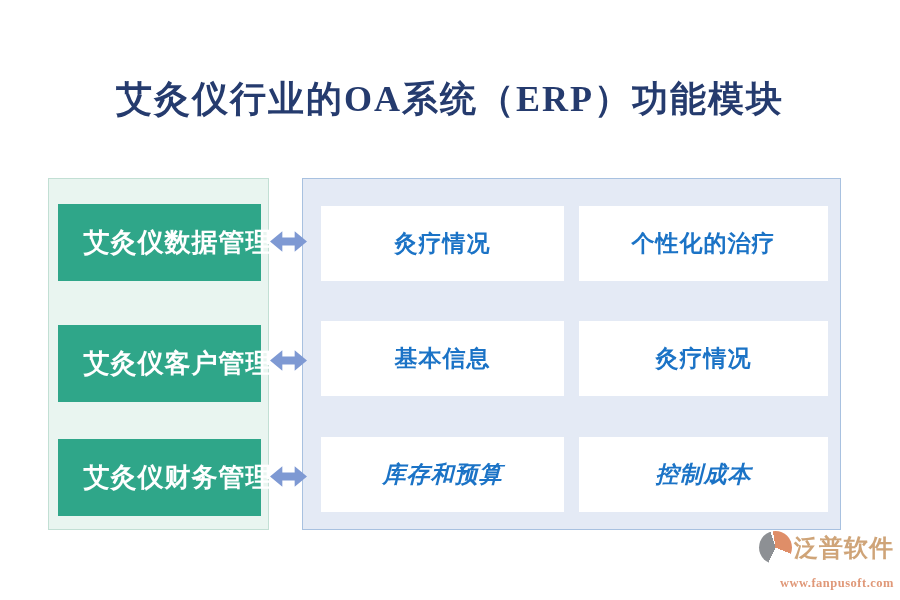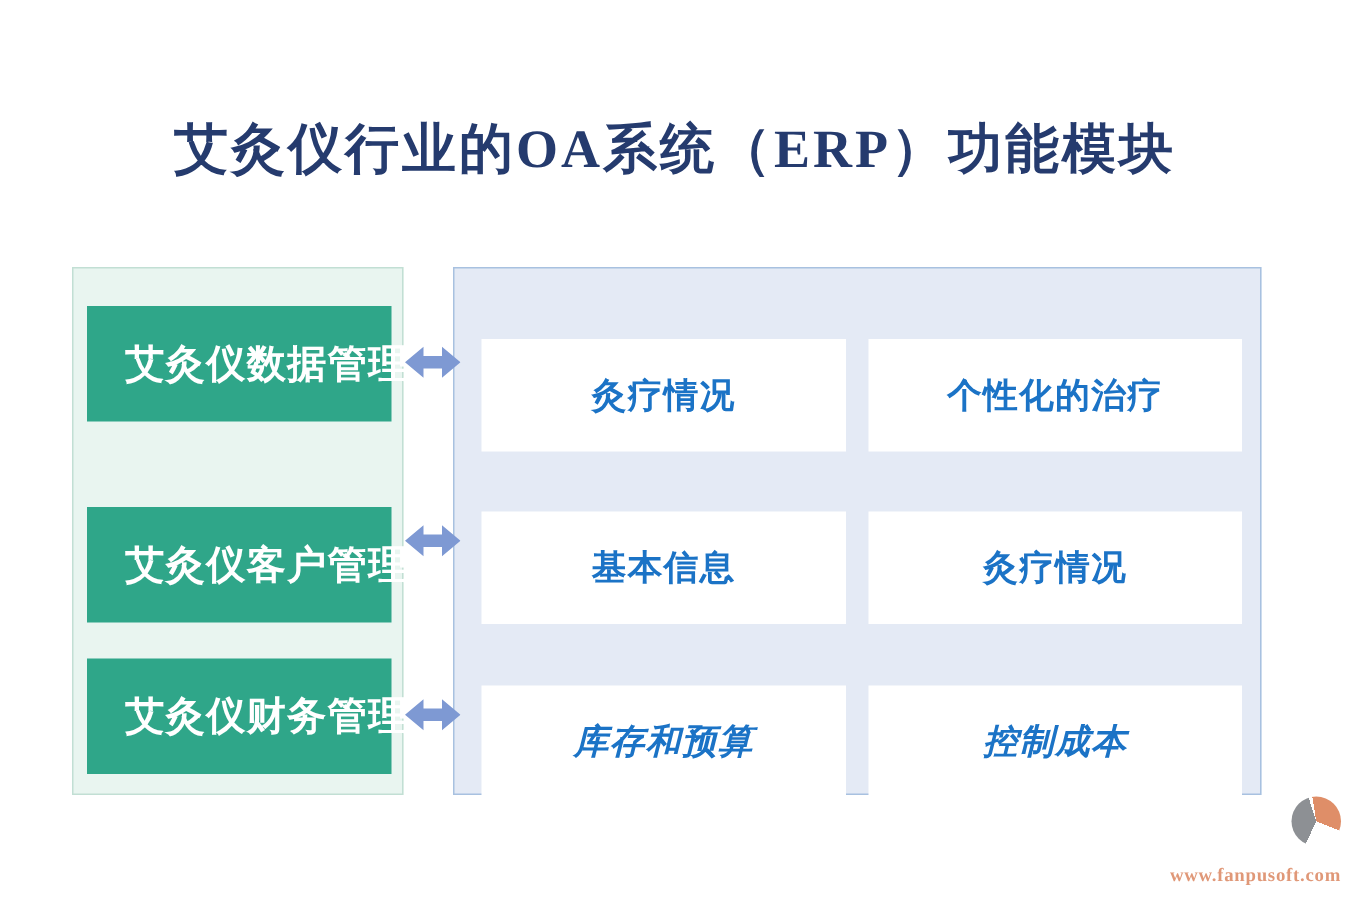--- a/index.html
+++ b/index.html
@@ -50,21 +50,21 @@
     font-size: 26px;
     font-weight: bold;
     letter-spacing: 1px;
     display: flex;
     align-items: center;
     justify-content: center;
     white-space: nowrap;
     padding-left: 37px;
   }
   .green-btn.b1 { top: 25px; }
-  .green-btn.b2 { top: 159px; }
+  .green-btn.b2 { top: 146px; }
   .green-btn.b3 { top: 260px; text-align: right; }
 
   
   .arrow {
     position: absolute;
     left: 270px;
     width: 37px;
     height: 27px;
     color: var(--arrow);
     z-index: 3;
@@ -90,21 +90,20 @@
     background: var(--white-box-bg);
     color: var(--box-text);
     font-family: "Liberation Serif", serif;
     font-size: 23px;
     font-weight: bold;
     letter-spacing: 1px;
     display: flex;
     align-items: center;
     justify-content: center;
     white-space: nowrap;
-    margin-top: 20px;
   }
   .col1 { left: 18px;  width: 243px; }
   .col2 { left: 276px; width: 249px; }
   .row1 { top: 27px; }
   .row2 { top: 142px; }
   .row3 { top: 258px; font-style: italic; }
 
   
   .footer {
     position: absolute;
@@ -185,17 +184,18 @@
     <div class="feature-box row2 col1">基本信息</div>
     <div class="feature-box row2 col2">灸疗情况</div>
 
     <div class="feature-box row3 col1">库存和预算</div>
     <div class="feature-box row3 col2">控制成本</div>
   </div>
 
   <div class="footer">
     <div class="footer-top">
       <span class="logo-circle"></span>
+      <span class="brand">泛普软件</span>
     </div>
     <div class="url">www.fanpusoft.com</div>
   </div>
 
 </div>
 
 </body></html>

